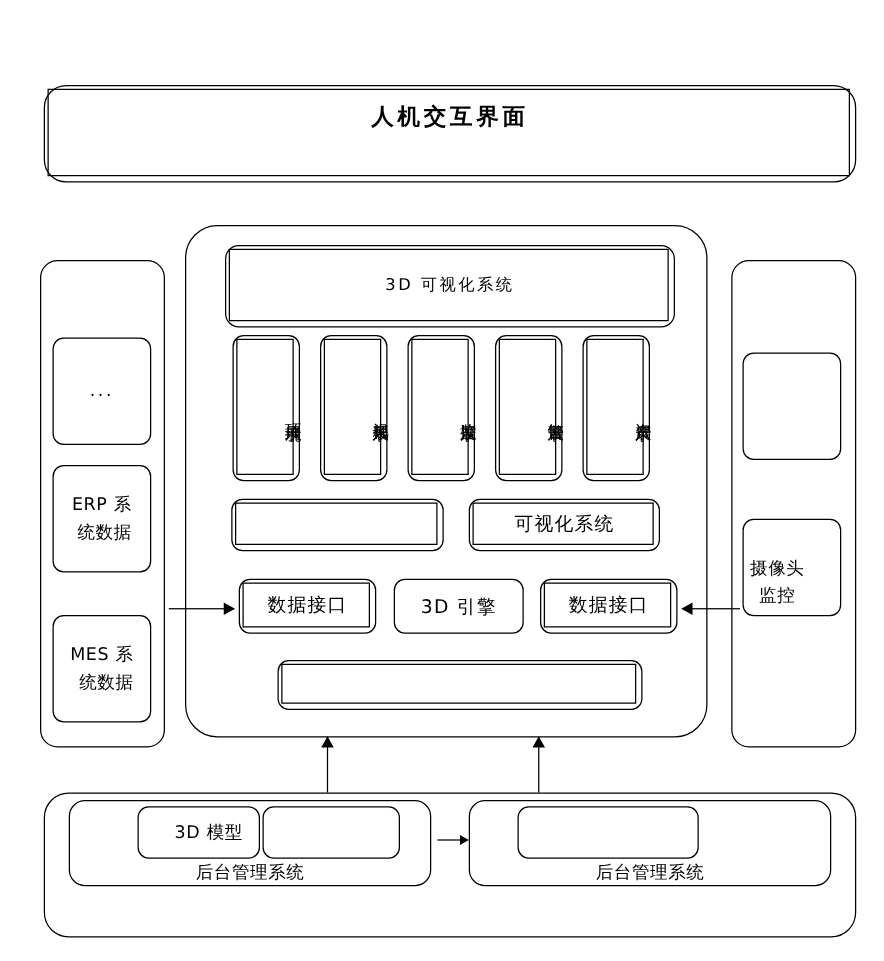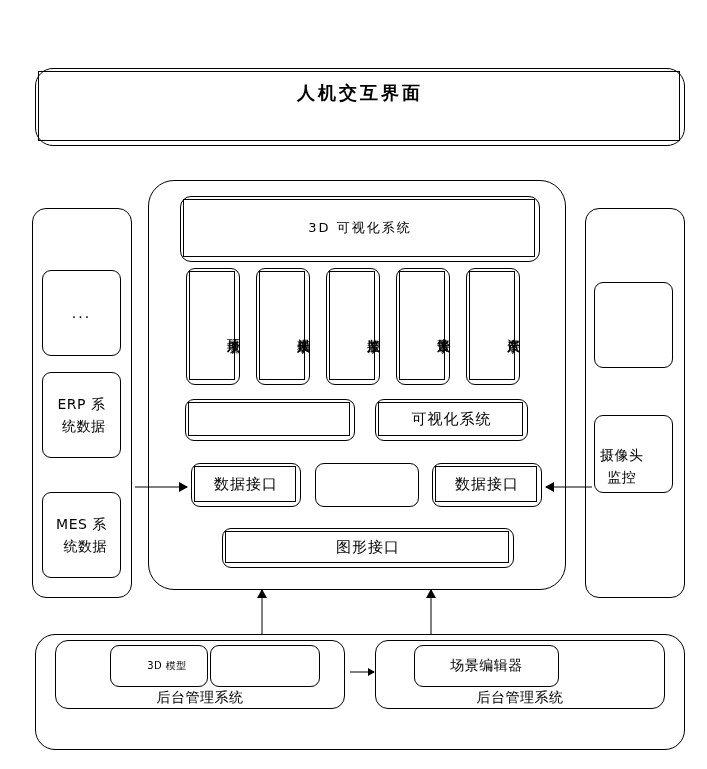--- a/index.html
+++ b/index.html
@@ -173,38 +173,37 @@
 
   <div class="dbl rounded-sm" style="left:185px; top:399px; width:170px; height:42px; border-radius:9px;"></div>
 
   <div class="dbl rounded-sm" style="left:375px; top:399px; width:153px; height:42px; border-radius:9px;"></div>
   <div class="lbl" style="left:375px; top:399px; width:153px; height:40px; font-size:15px; letter-spacing:1px;">可视化系统</div>
 
   <div class="dbl rounded-sm" style="left:191px; top:463px; width:110px; height:44px; border-radius:9px;"></div>
   <div class="lbl" style="left:191px; top:463px; width:110px; height:42px; font-size:15px; letter-spacing:1px;">数据接口</div>
 
   <div class="box rounded-sm" style="left:315px; top:463px; width:104px; height:44px; border-radius:9px;"></div>
+  <div class="lbl" style="left:315px; top:463px; width:104px; height:44px; font-size:15px; letter-spacing:1px;">3D 引擎</div>
 
   <div class="dbl rounded-sm" style="left:432px; top:463px; width:110px; height:44px; border-radius:9px;"></div>
   <div class="lbl" style="left:432px; top:463px; width:110px; height:42px; font-size:15px; letter-spacing:1px;">数据接口</div>
 
   <div class="dbl rounded-sm" style="left:222px; top:528px; width:292px; height:40px; border-radius:9px;"></div>
-  <div class="lbl" style="left:222px; top:528px; width:292px; height:38px; font-size:15px; letter-spacing:1px;">图形接口</div>
 
   <div class="box rounded-lg" style="left:35px; top:634px; width:650px; height:116px; border-radius:20px;"></div>
 
   <div class="box rounded-md" style="left:55px; top:640px; width:290px; height:69px; border-radius:13px;"></div>
   <div class="box rounded-sm" style="left:110px; top:645px; width:98px; height:42px; border-radius:9px;"></div>
-  <div class="lbl" style="left:110px; top:645px; width:114px; height:42px; font-size:10px;">3D 模型</div>
+  <div class="lbl" style="left:110px; top:645px; width:114px; height:42px; font-size:14px;">3D 模型</div>
   <div class="box rounded-sm" style="left:210px; top:645px; width:110px; height:42px; border-radius:9px;"></div>
   <div class="lbl" style="left:55px; top:688px; width:290px; height:20px; font-size:14px;">后台管理系统</div>
 
   <div class="box rounded-md" style="left:375px; top:640px; width:290px; height:69px; border-radius:13px;"></div>
   <div class="box rounded-sm" style="left:414px; top:645px; width:145px; height:42px; border-radius:9px;"></div>
-  <div class="lbl" style="left:414px; top:645px; width:145px; height:42px; font-size:14px;">场景编辑器</div>
   <div class="lbl" style="left:375px; top:688px; width:290px; height:20px; font-size:14px;">后台管理系统</div>
 
   <div class="arrow-h" style="left:135px; top:478px; width:52px; height:18px;">
     <span class="shaft"></span>
     <span class="head head-right"></span>
   </div>
 
   <div class="arrow-h" style="left:546px; top:478px; width:46px; height:18px;">
     <span class="shaft"></span>
     <span class="head head-left"></span>

